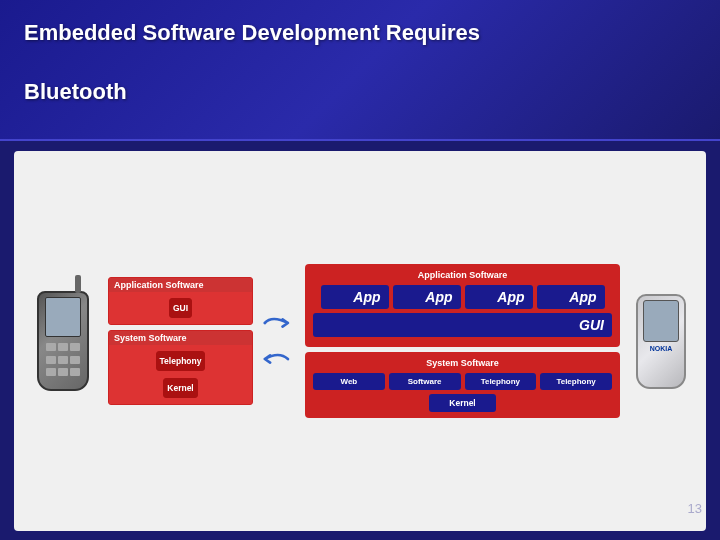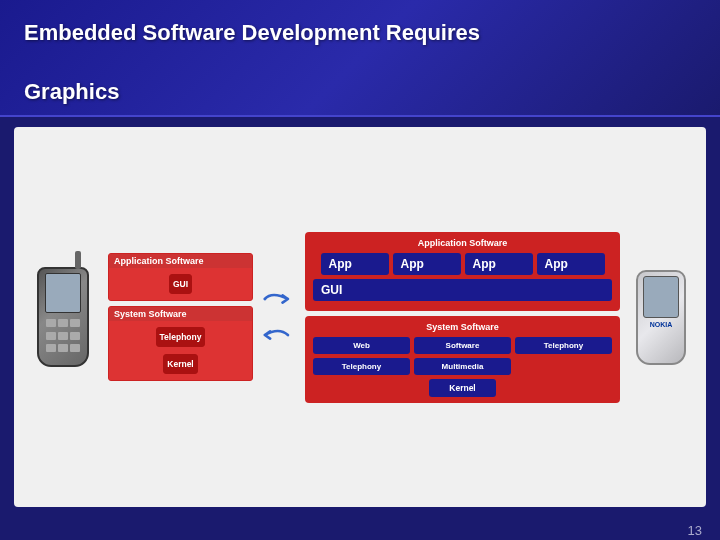--- a/index.html
+++ b/index.html
@@ -8,21 +8,21 @@
       height: 540px;
       background: #1a1a6e;
       font-family: Arial, sans-serif;
       overflow: hidden;
       position: relative;
     }
 
     
     .header {
       background: linear-gradient(135deg, #1a1a8e 0%, #2a2aaa 50%, #1a1a6e 100%);
-      padding: 18px 24px 8px 24px;
+      padding: 18px 24px 32px 24px;
       border-bottom: 2px solid #4444cc;
     }
     .header h1 {
       color: #ffffff;
       font-size: 22px;
       font-weight: bold;
       line-height: 1.35;
       text-shadow: 1px 1px 3px rgba(0,0,0,0.5);
     }
 
@@ -178,41 +178,42 @@
     }
     .dr-row {
       display: flex;
       gap: 4px;
       justify-content: center;
       margin-bottom: 4px;
     }
     .dr-cell {
       background: #1a1a8e;
       color: white;
-      font-size: 12px;
-      font-weight: bold;
-      text-align: left;
+      font-size: 14px;
+      font-weight: bold;
+      text-align: right;
       padding: 4px 8px;
       border-radius: 3px;
       flex: 1;
       max-width: 68px;
+      font-style: italic;
     }
     .dr-cell.gui {
       background: #1a1a8e;
       max-width: 100%;
       width: 100%;
     }
     .dr-system-section {
       background: #cc2222;
       border-radius: 4px;
       padding: 6px 8px;
     }
     .dr-sys-grid {
       display: grid;
-      grid-template-columns: repeat(3, 1fr);
+      grid-template-columns: repeat(4, 1fr);
       gap: 4px;
     }
     .dr-sys-cell {
       background: #1a1a8e;
       color: white;
       font-size: 8px;
       font-weight: bold;
       text-align: center;
       padding: 4px 3px;
       border-radius: 3px;
@@ -268,34 +269,34 @@
     }
     .nokia-logo {
       font-size: 7px;
       color: #003399;
       font-weight: bold;
     }
 
     
     .slide-num {
       position: absolute;
-      bottom: 2px;
+      bottom: 24px;
       right: 18px;
       color: #aaaacc;
       font-size: 13px;
     }
   </style>
 </head>
 <body>
 
 <div class="header">
   <h1>
     <span>Embedded Software Development Requires</span><br>
     <br>
-    <span>Graphics</span>
+    <span>Bluetooth</span>
   </h1>
 </div>
 
 <div class="main-content">
 
   <div class="phone-left">
     <div class="phone-body-left">
       <div class="phone-antenna"></div>
       <div class="phone-screen-left"></div>
       <div class="phone-keypad">
@@ -356,21 +357,20 @@
       </div>
     </div>
 
     <div class="dr-system-section">
       <div class="dr-section-title">System Software</div>
       <div class="dr-sys-grid">
         <div class="dr-sys-cell">Web</div>
         <div class="dr-sys-cell">Software</div>
         <div class="dr-sys-cell">Telephony</div>
         <div class="dr-sys-cell">Telephony</div>
-        <div class="dr-sys-cell">Multimedia</div>
       </div>
       <div class="dr-kernel-row">
         <div class="dr-kernel-cell">Kernel</div>
       </div>
     </div>
   </div>
 
   <div class="phone-right">
     <div class="phone-body-right">
       <div class="phone-screen-right"></div>

